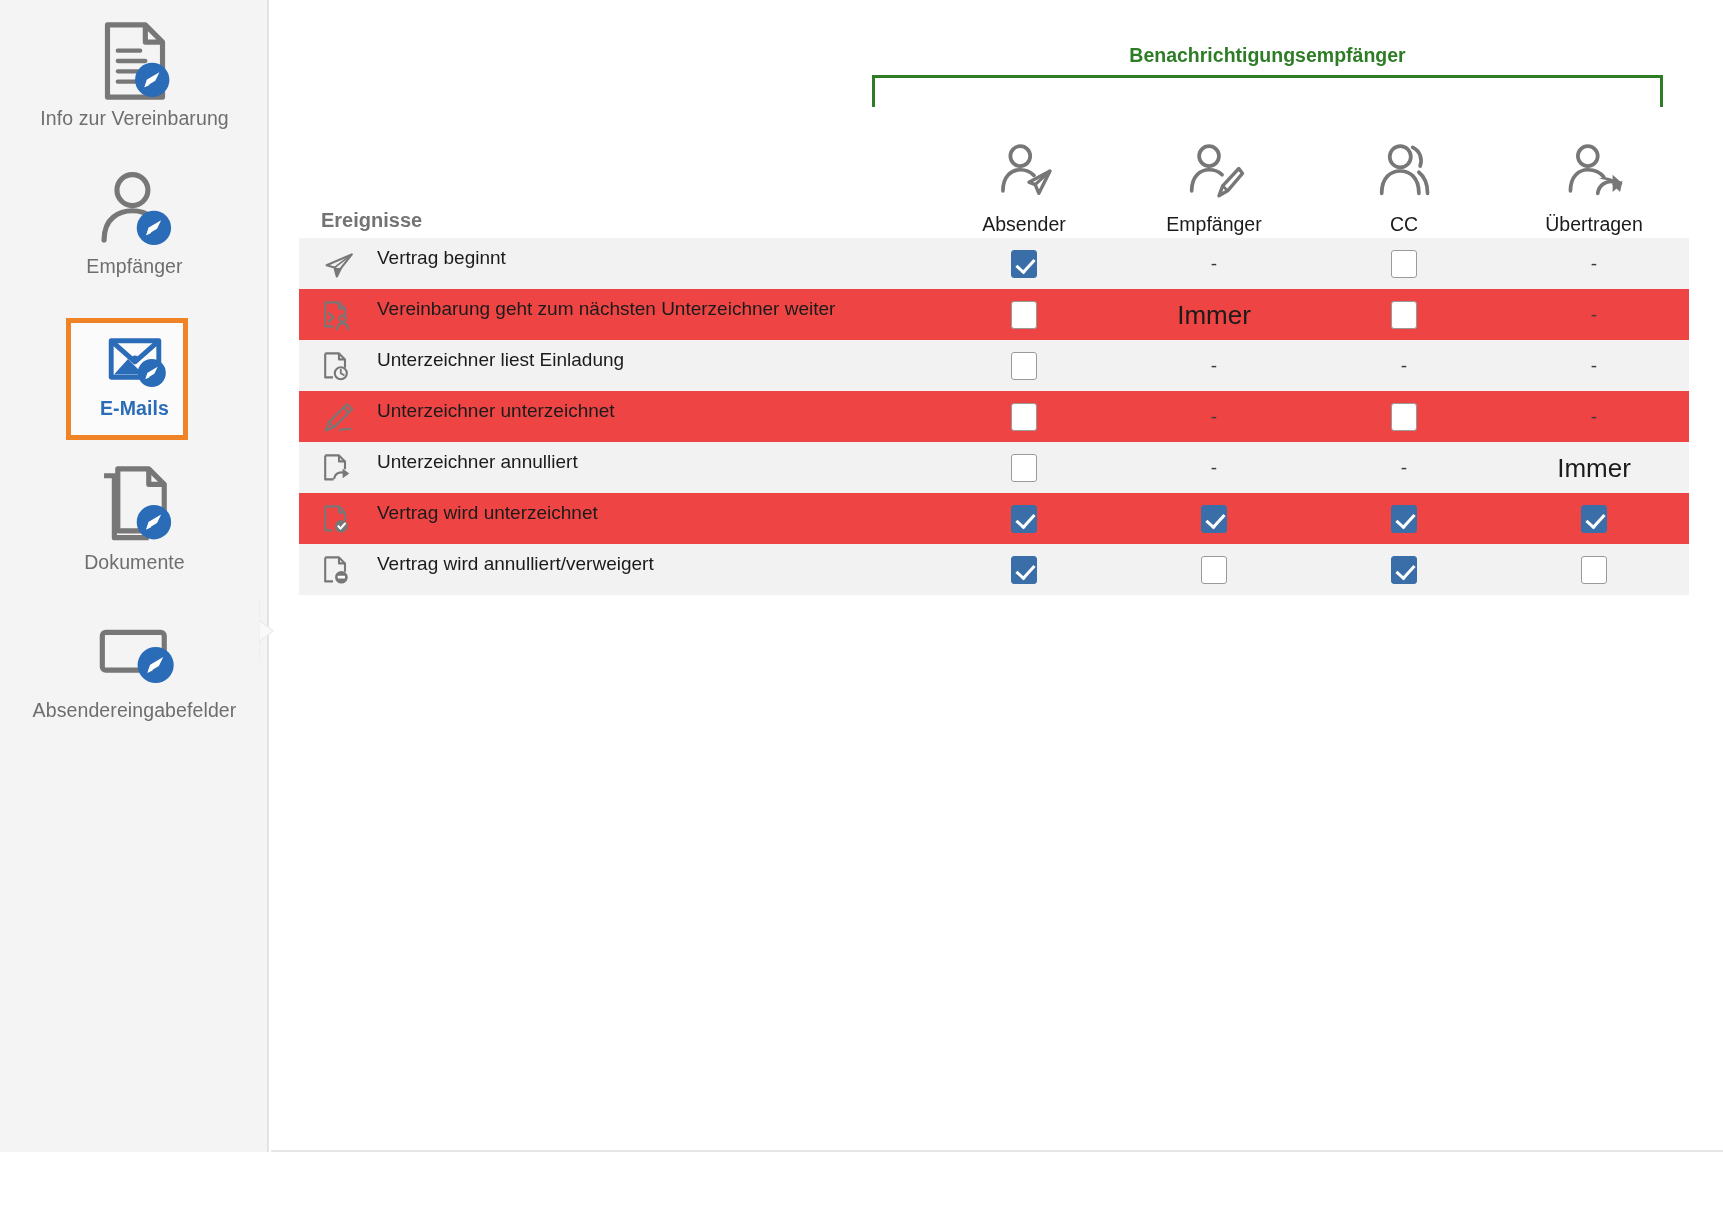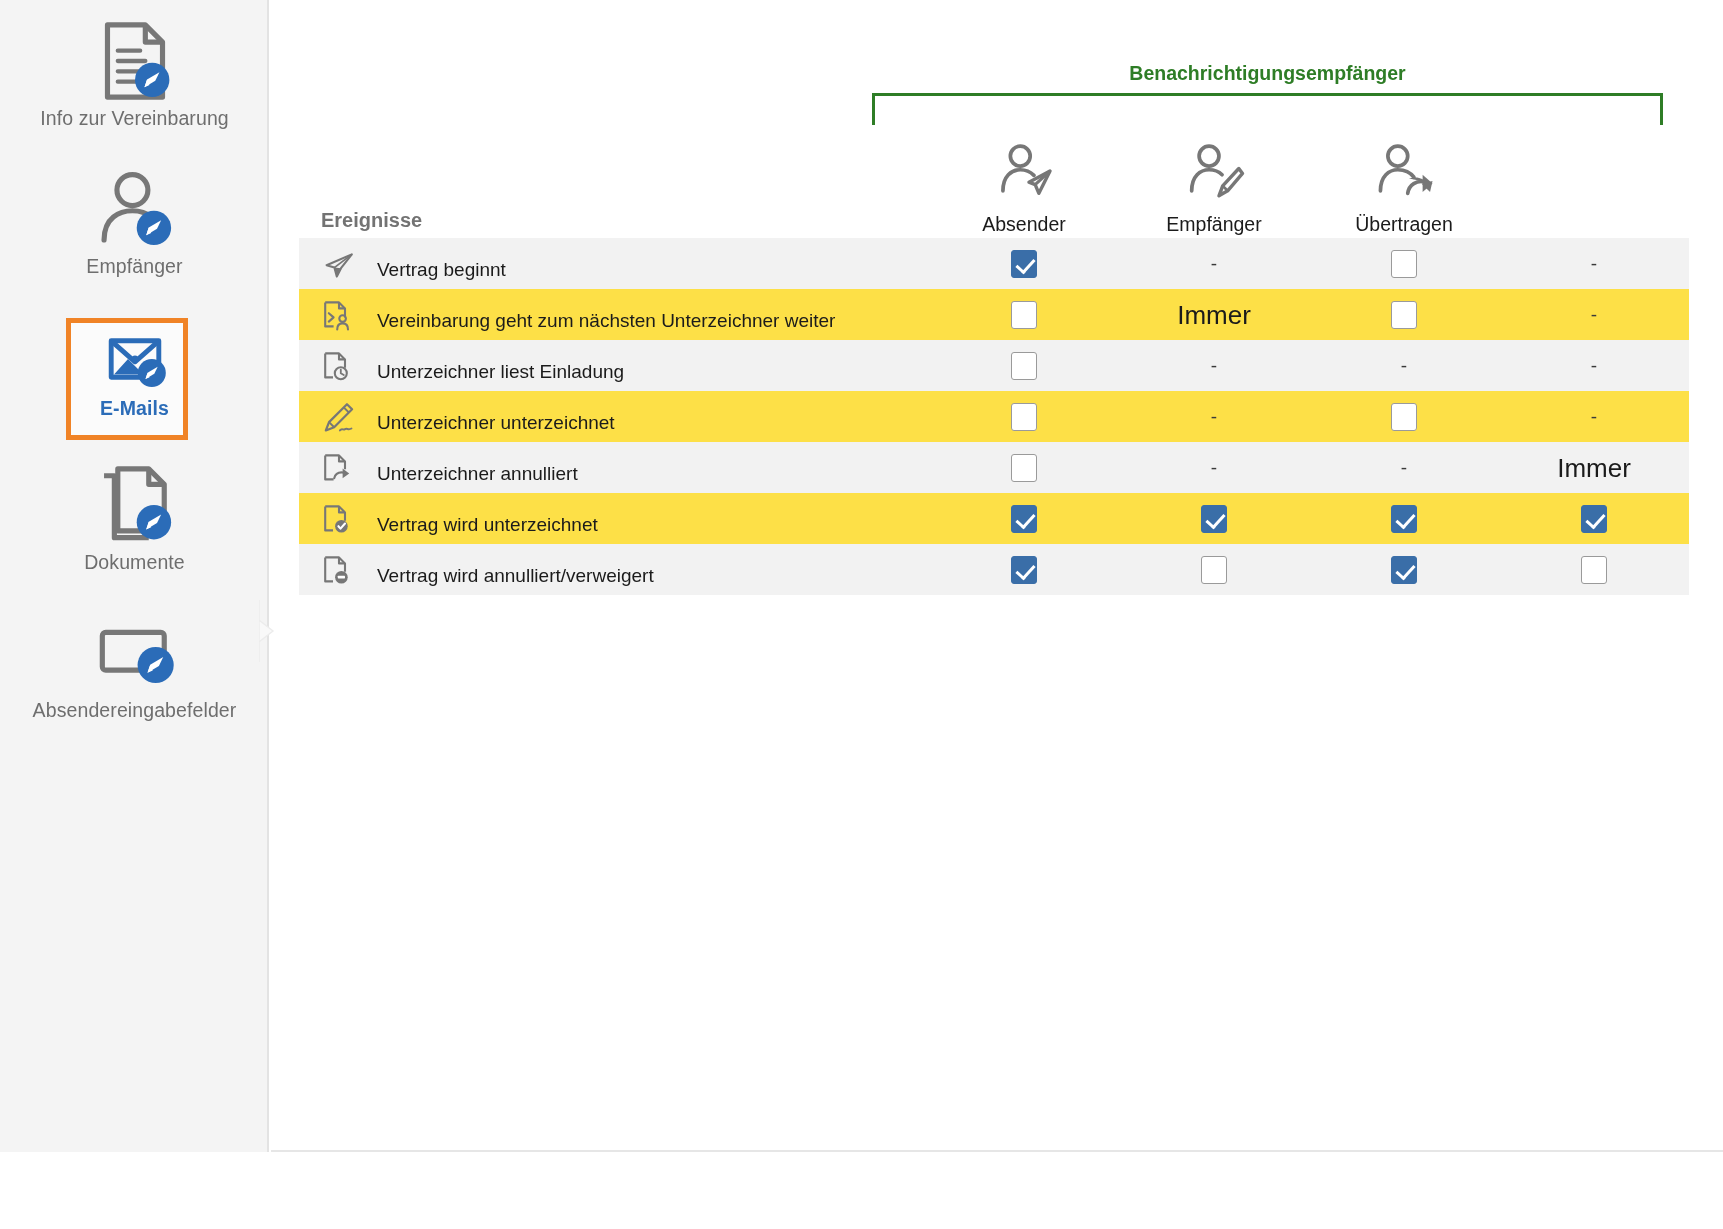--- a/index.html
+++ b/index.html
@@ -78,21 +78,21 @@
     position: absolute;
     left: 271px; top: 0;
     width: 1452px; height: 1152px;
     background: #ffffff;
     border-bottom: 2px solid #e6e6e6;
   }
 
   
   #group-header {
     position: absolute;
-    left: 601px; top: 62px;
+    left: 601px; top: 44px;
     width: 791px; height: 62px;
   }
   #group-title {
     position: absolute;
     left: 0; top: 0;
     width: 791px;
     text-align: center;
     font-size: 19.5px;
     font-weight: bold;
     color: #2e7d26;
@@ -140,26 +140,26 @@
     color: #1b1b1b;
     white-space: nowrap;
   }
 
   .trow {
     display: flex;
     align-items: center;
     height: 51px;
   }
   .trow.odd  { background: #f2f2f2; }
-  .trow.even { background: #fde047; }
+  .trow.even { background: #ef4444; }
 
   .td-event {
     width: 630px;
     display: flex;
-    align-items: flex-end;
+    align-items: flex-start;
     padding-left: 22px;
   }
   .ev-icon {
     width: 38px; height: 34px;
     display: flex; align-items: center; justify-content: flex-start;
     margin-right: 18px;
     flex: 0 0 auto;
   }
   .ev-label {
     font-size: 19px;
@@ -305,20 +305,29 @@
             <div class="person-icon"><svg width="62" height="62" viewBox="0 0 100 100">
       <circle cx="42" cy="26" r="16" fill="none" stroke="#777777" stroke-width="6"></circle>
       <path d="M14 82 C14 58 28 48 42 48 C50 48 58 51 63 56" fill="none" stroke="#777777" stroke-width="6" stroke-linecap="round"></path>
       <path d="M90 46 L64 74 L58 90 L72 82 L96 54 Z" fill="none" stroke="#777777" stroke-width="5.5" stroke-linejoin="round"></path>
       <path d="M64 74 L72 82" stroke="#777777" stroke-width="4.5"></path>
     </svg></div>
             <div class="th-col-label">Empfänger</div>
           </div>
           <div class="th-col">
             <div class="person-icon"><svg width="62" height="62" viewBox="0 0 100 100">
+      <circle cx="44" cy="27" r="17" fill="none" stroke="#777777" stroke-width="6"></circle>
+      <path d="M14 86 C14 60 29 50 44 50 C59 50 74 60 74 86" fill="none" stroke="#777777" stroke-width="6" stroke-linecap="round"></path>
+      <path d="M64 12 C76 18 80 30 76 42" fill="none" stroke="#777777" stroke-width="6" stroke-linecap="round"></path>
+      <path d="M74 52 C84 60 88 72 88 86" fill="none" stroke="#777777" stroke-width="6" stroke-linecap="round"></path>
+    </svg></div>
+            <div class="th-col-label">CC</div>
+          </div>
+          <div class="th-col">
+            <div class="person-icon"><svg width="62" height="62" viewBox="0 0 100 100">
       <circle cx="40" cy="26" r="16" fill="none" stroke="#777777" stroke-width="6"></circle>
       <path d="M12 82 C12 58 26 48 40 48 C50 48 60 52 66 60" fill="none" stroke="#777777" stroke-width="6" stroke-linecap="round"></path>
       <path d="M58 62 C72 58 82 62 86 70 L78 70 L92 84 L96 66 L88 68" fill="#777777"></path>
       <path d="M56 86 C58 72 70 64 86 68" fill="none" stroke="#777777" stroke-width="6" stroke-linecap="round"></path>
       <path d="M80 56 L96 70 L80 84 Z" fill="#777777"></path>
     </svg></div>
             <div class="th-col-label">Übertragen</div>
           </div>
         </div>
       <div id="tbody">

